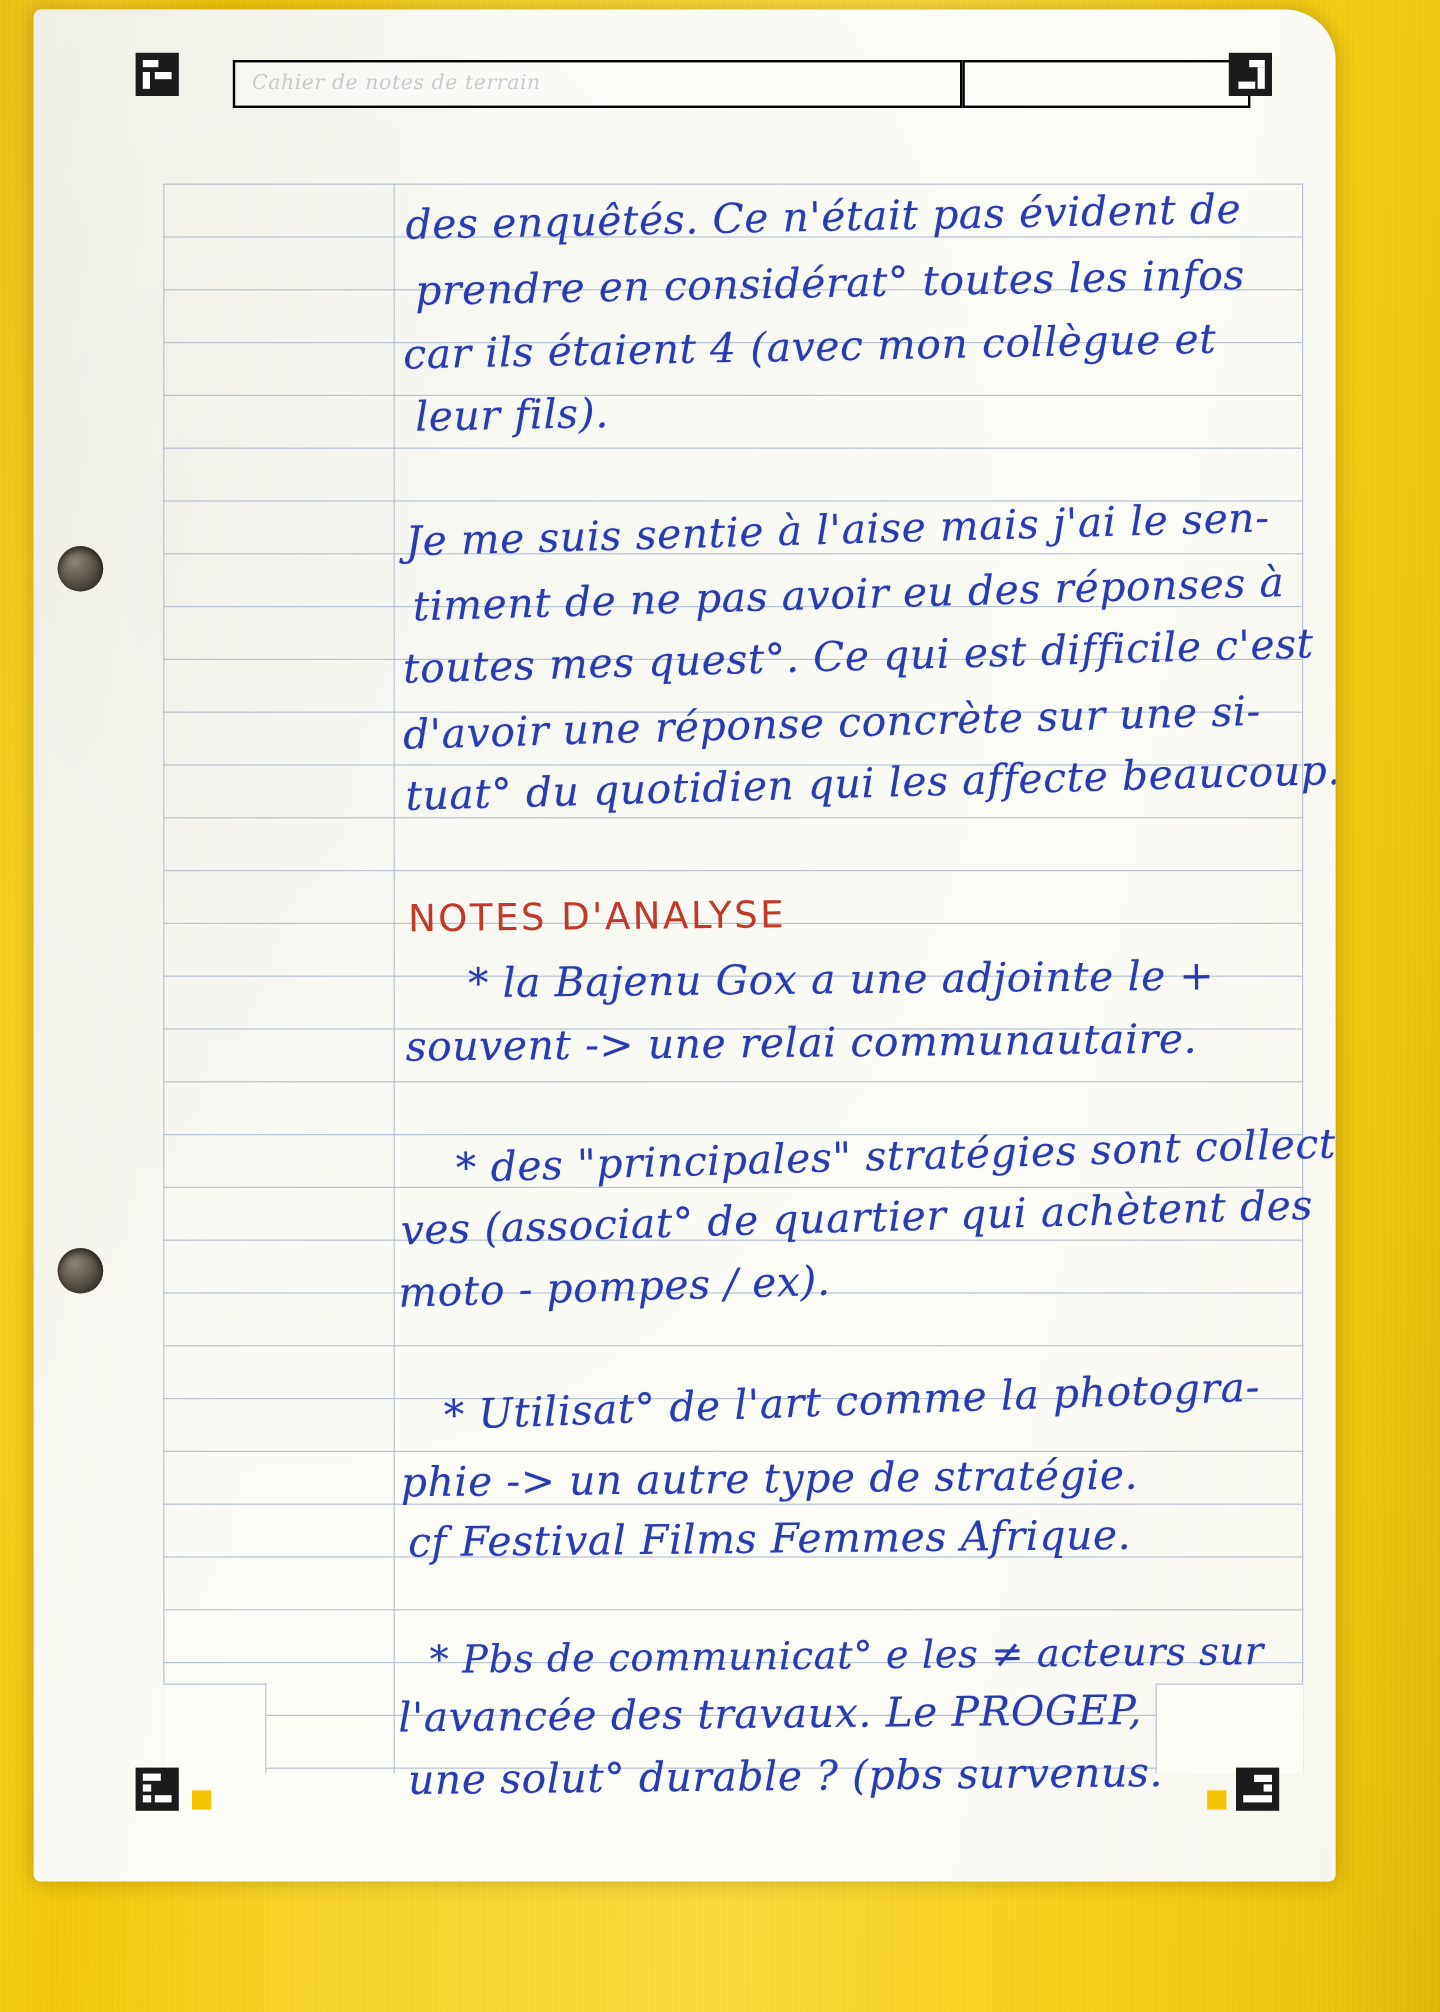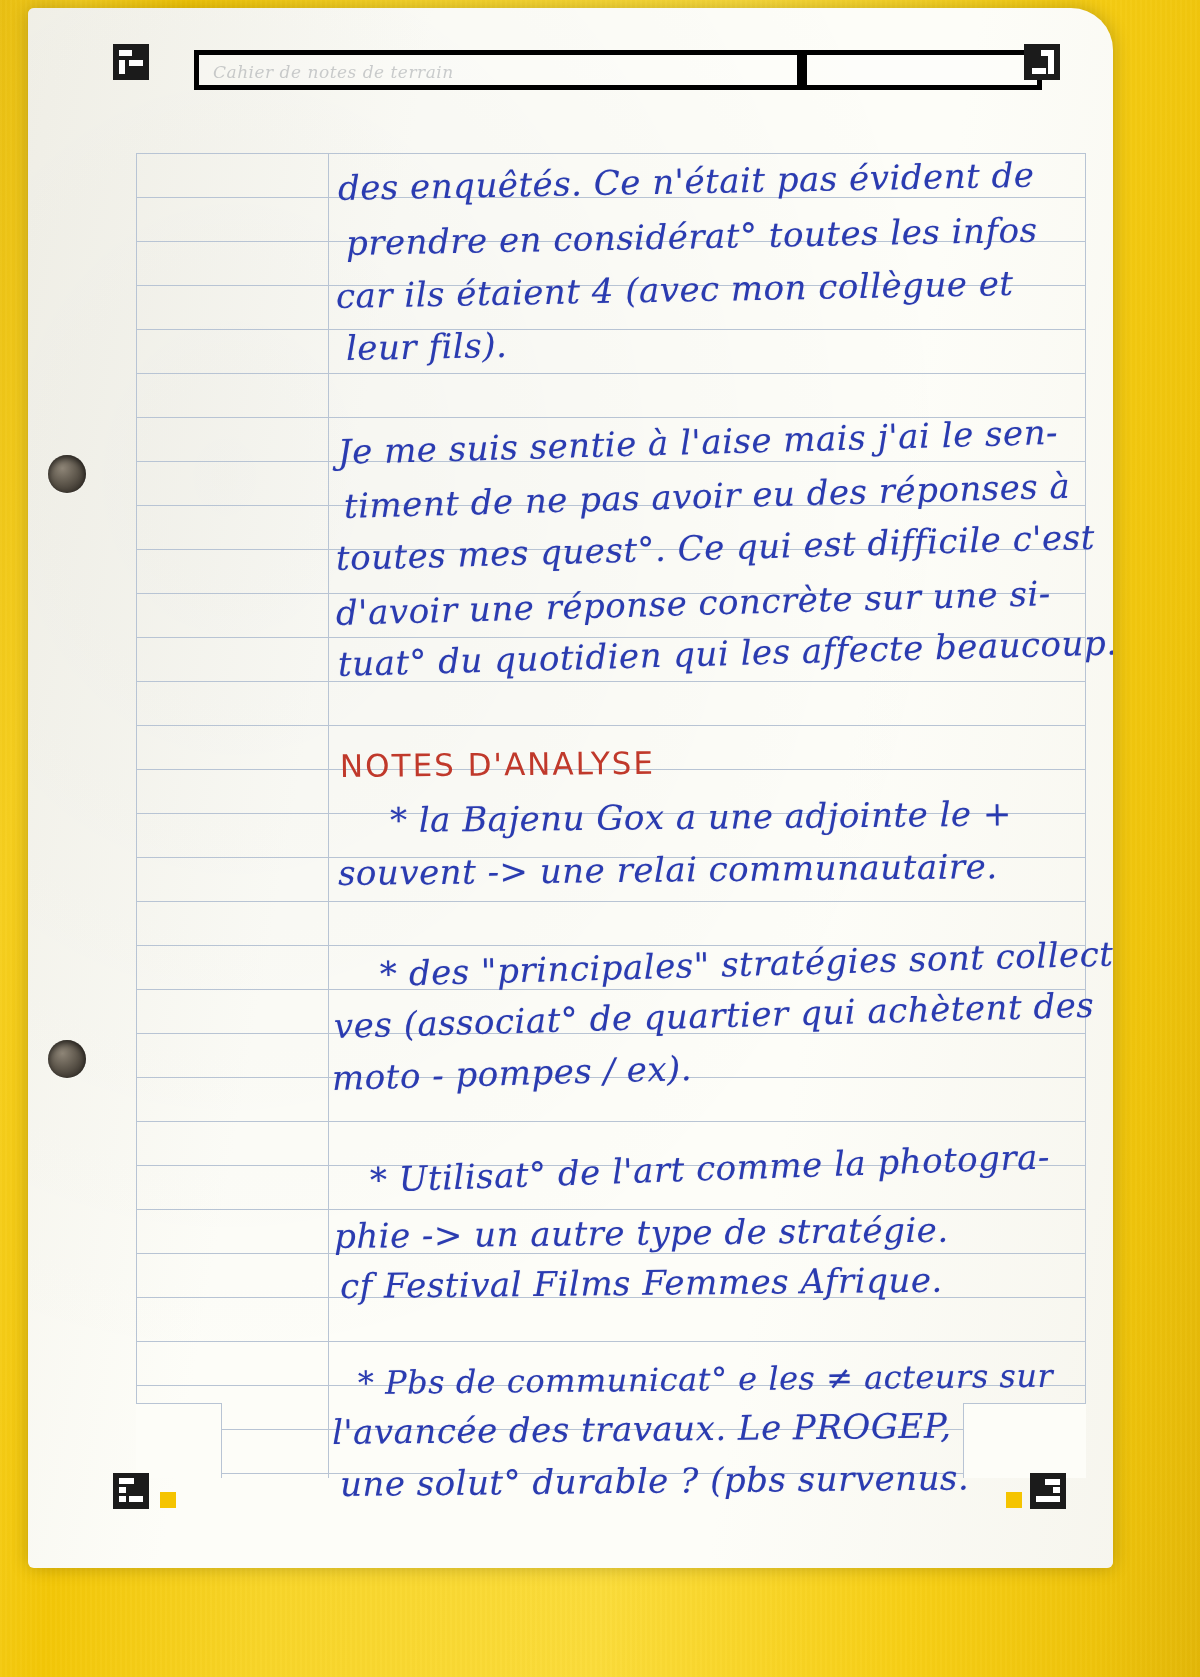--- a/index.html
+++ b/index.html
@@ -108,21 +108,21 @@
     width: 16px;
     height: 16px;
     background: #f5c400;
   }
   #dot-bl { left: 160px; top: 1492px; }
   #dot-br { left: 1006px; top: 1492px; }
 
   
   .hdr-field {
     position: absolute;
-    border: 5px solid #000000;
+    border: 2px solid #000000;
     background: rgba(255,255,255,0.25);
     box-sizing: border-box;
   }
   #hdr-field-title { left: 166px; top: 42px; width: 608px; height: 40px; }
   #hdr-field-code  { left: 774px; top: 42px; width: 240px; height: 40px; }
   .hdr-ghost {
     position: absolute;
     left: 14px;
     top: 7px;
     font-family: "DejaVu Serif", serif;

